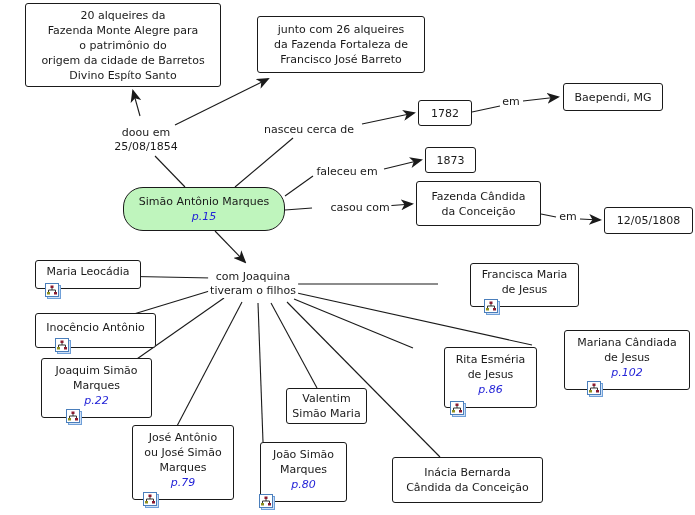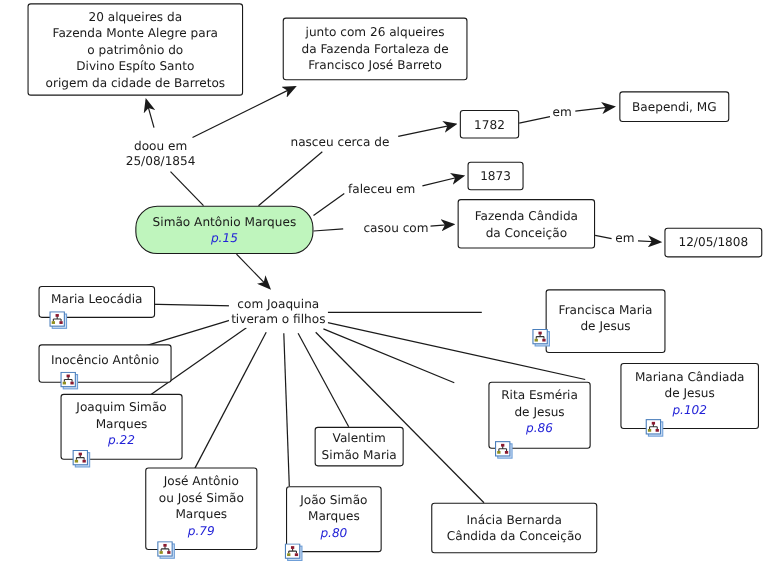--- a/index.html
+++ b/index.html
@@ -55,22 +55,22 @@
       <line x1="294" y1="299" x2="413" y2="348"></line>
       <line x1="297" y1="293" x2="532" y2="345"></line>
       <line x1="297" y1="284" x2="438" y2="284"></line>
     </g>
   </svg>
 
   <div class="node" style="left:25px;top:3px;width:196px;height:84px">
     <div>20 alqueires da</div>
     <div>Fazenda Monte Alegre para</div>
     <div>o patrimônio do</div>
+    <div>origem da cidade de Barretos</div>
     <div>Divino Espíto Santo</div>
-    <div>origem da cidade de Barretos</div>
   </div>
 
   <div class="node" style="left:257px;top:16px;width:168px;height:57px">
     <div>junto com 26 alqueires</div>
     <div>da Fazenda Fortaleza de</div>
     <div>Francisco José Barreto</div>
   </div>
 
   <div class="node" style="left:418px;top:100px;width:54px;height:26px">
     <div>1782</div>
@@ -99,21 +99,21 @@
   </div>
 
   <div class="node has-icon" style="left:3px;top:260px;width:106px;height:29px">
     <div>Maria Leocádia</div>
   </div>
 
   <div class="node has-icon" style="left:3px;top:313px;width:121px;height:35px">
     <div>Inocêncio Antônio</div>
   </div>
 
-  <div class="node has-icon" style="left:23px;top:358px;width:111px;height:60px">
+  <div class="node has-icon" style="left:9px;top:358px;width:111px;height:60px">
     <div>Joaquim Simão</div>
     <div>Marques</div>
     <div class="page">p.22</div>
   </div>
 
   <div class="node has-icon" style="left:100px;top:425px;width:102px;height:75px">
     <div>José Antônio</div>
     <div>ou José Simão</div>
     <div>Marques</div>
     <div class="page">p.79</div>
@@ -123,21 +123,21 @@
     <div>João Simão</div>
     <div>Marques</div>
     <div class="page">p.80</div>
   </div>
 
   <div class="node" style="left:286px;top:388px;width:81px;height:36px">
     <div>Valentim</div>
     <div>Simão Maria</div>
   </div>
 
-  <div class="node has-icon" style="left:464px;top:263px;width:109px;height:58px">
+  <div class="node has-icon" style="left:438px;top:263px;width:109px;height:44px">
     <div>Francisca Maria</div>
     <div>de Jesus</div>
   </div>
 
   <div class="node has-icon" style="left:412px;top:347px;width:93px;height:61px">
     <div>Rita Esméria</div>
     <div>de Jesus</div>
     <div class="page">p.86</div>
   </div>
 

